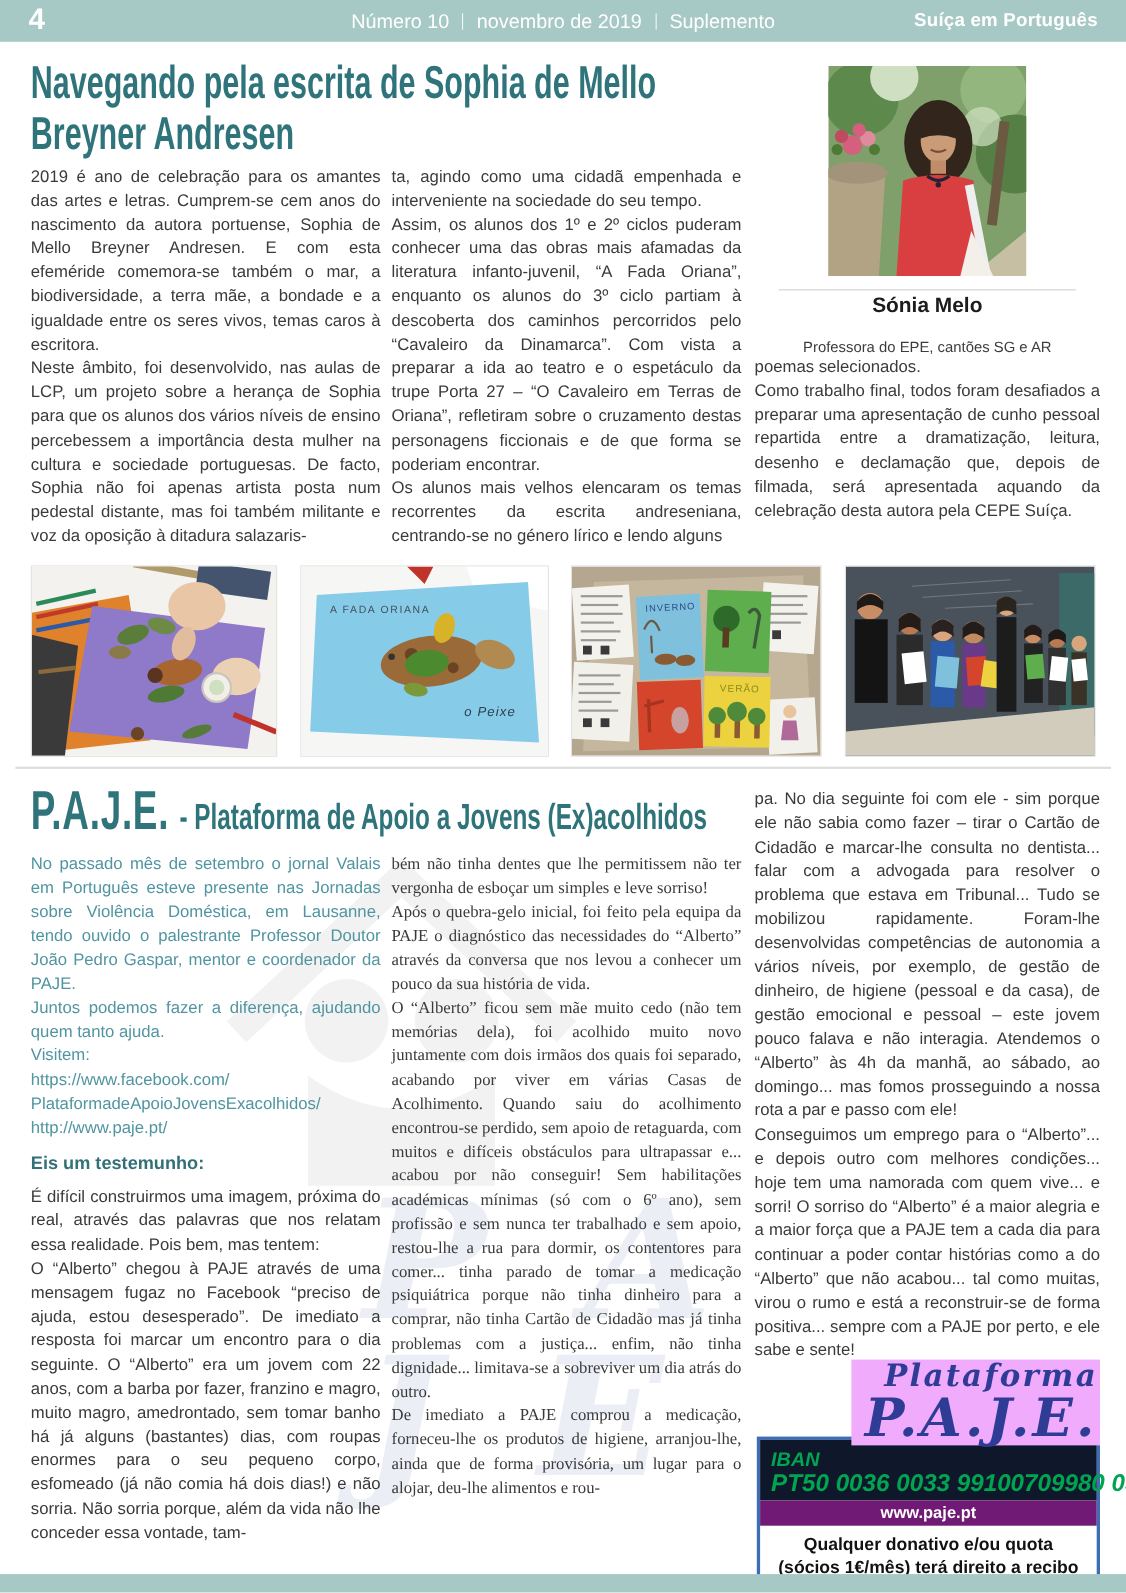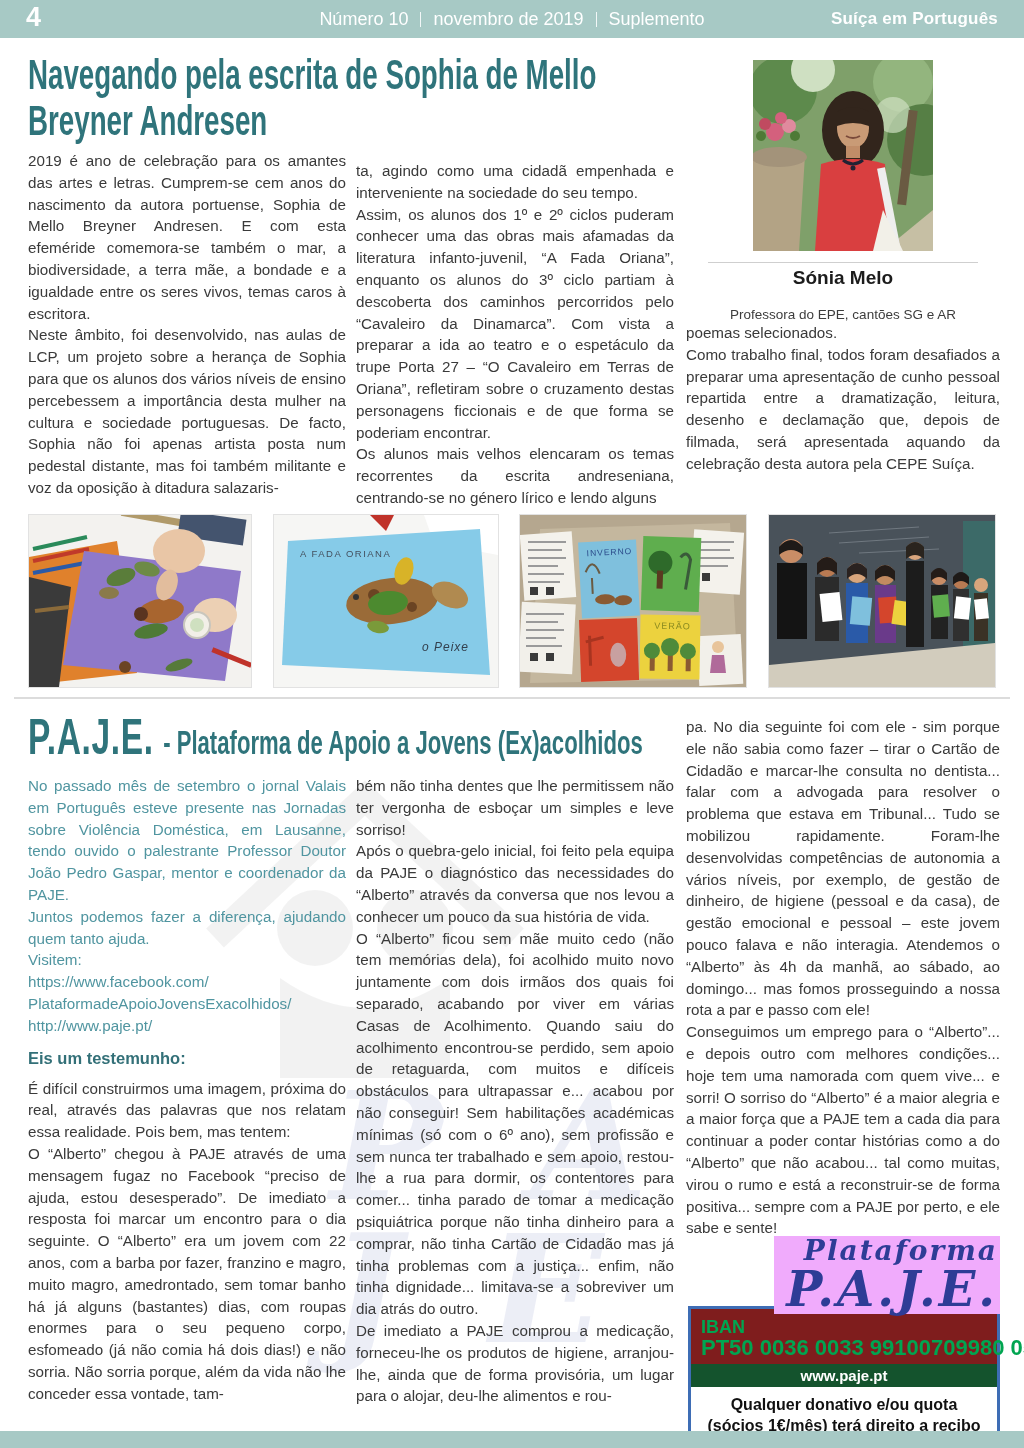--- a/index.html
+++ b/index.html
@@ -16,54 +16,54 @@
   .wm-gray{position:absolute;left:185px;top:778px;z-index:0;opacity:.07;}
   .wm-blue{position:absolute;left:330px;top:1075px;width:390px;z-index:0;opacity:.09;
            font-family:"DejaVu Serif",serif;font-style:italic;font-weight:bold;
            font-size:150px;line-height:.95;color:#3a4aa8;letter-spacing:18px;}
   
   .a1-title{position:absolute;left:28px;top:52px;z-index:1;color:#2f747b;font-weight:bold;
             font-size:42px;line-height:46px;white-space:nowrap;transform:scaleX(.66);transform-origin:0 0;}
   .col{position:absolute;width:318px;z-index:1;}
   .body-text p{margin:0;font-size:15.2px;line-height:21.8px;text-align:justify;color:#3a3a3a;}
   .a1-col1{left:28px;top:150px;}
-  .a1-col2{left:356px;top:160px;}
+  .a1-col2{left:356px;top:150px;}
   .a1-right{left:686px;top:60px;width:314px;}
   .portrait-wrap{text-align:center;}
   .caption-rule{border-top:1px solid #cfcfcf;width:270px;margin:7px auto 4px auto;}
   .cap-name{font-size:19px;font-weight:bold;color:#1c1c1c;text-align:center;}
   .cap-role{font-size:13.5px;color:#3d3d3d;text-align:center;margin-top:18px;}
   .a1-right .body-text{}
   
   .photo-strip{position:absolute;left:28px;top:514px;width:968px;height:172px;display:flex;
                justify-content:space-between;z-index:1;}
   .photo-strip svg{border:1px solid #e2e2e2;}
   
   .divider{position:absolute;left:14px;right:14px;top:697px;height:2px;background:#dcdcdc;z-index:1;}
   
   .a2-title{position:absolute;left:28px;top:708px;z-index:1;display:flex;align-items:baseline;gap:14px;
             color:#2f747b;white-space:nowrap;transform:scaleX(.67);transform-origin:0 0;}
   .a2-acronym{font-size:50px;font-weight:bold;letter-spacing:1px;}
   .a2-rest{font-size:33px;font-weight:bold;}
   .a2-col1{left:28px;top:775px;}
-  .a2-col2{left:356px;top:775px;}
+  .a2-col2{left:356px;top:775px;font-family:Liberation Serif, serif;}
   .a2-col3{left:686px;top:716px;width:314px;height:732px;}
   .teal p{color:#5095a0;}
   .links p{text-align:left;color:#5095a0;}
   .testimony-heading{font-size:16.5px;font-weight:bold;color:#337078;margin:12px 0 10px 0;}
   
   .paje-logo{position:absolute;top:520px;right:0;z-index:2;background:#f0abfc;padding:0 2px 2px 12px;
              text-align:right;color:#2e3c96;font-family:"DejaVu Serif",serif;font-style:italic;font-weight:bold;}
   .paje-logo .l1{font-size:28px;line-height:30px;letter-spacing:2px;}
   .paje-logo .l2{font-size:48px;line-height:46px;letter-spacing:3px;}
   .iban-box{position:absolute;top:590px;left:2px;right:0;border:3px solid #3e6db5;background:#fff;z-index:1;}
-  .iban-yellow{background:#7f1d1d;padding:8px 10px 6px 10px;}
+  .iban-yellow{background:#0f172a;padding:8px 10px 6px 10px;font-style:italic;}
   .iban-label{color:#00a551;font-weight:bold;font-size:18px;line-height:20px;}
   .iban-value{color:#00a551;font-weight:bold;font-size:22px;line-height:21px;white-space:nowrap;}
-  .iban-band{background:#14532d;color:#fff;font-weight:bold;font-size:15px;text-align:center;padding:3px 0;}
+  .iban-band{background:#701a75;color:#fff;font-weight:bold;font-size:15px;text-align:center;padding:3px 0;}
   .iban-white{padding:7px 4px 8px 4px;text-align:center;color:#111;font-weight:bold;font-size:16px;line-height:21px;}
   
   .bottom-bar{position:absolute;left:0;top:1431px;width:1024px;height:17px;background:#a7c9c5;z-index:3;}
   svg text{font-family:"Liberation Sans",sans-serif;}
 </style>
 </head>
 <body>
 
 <div class="page">
 

